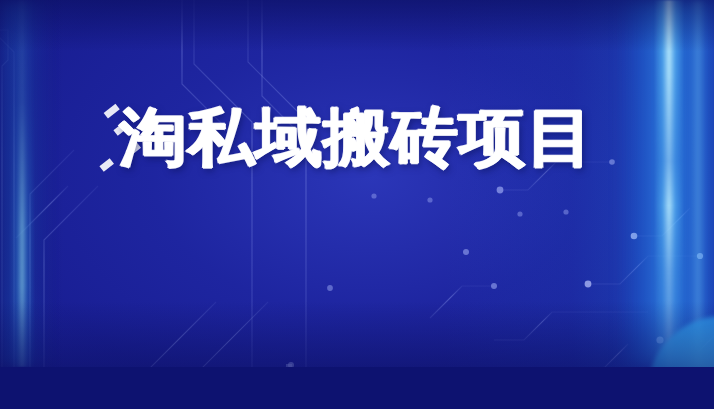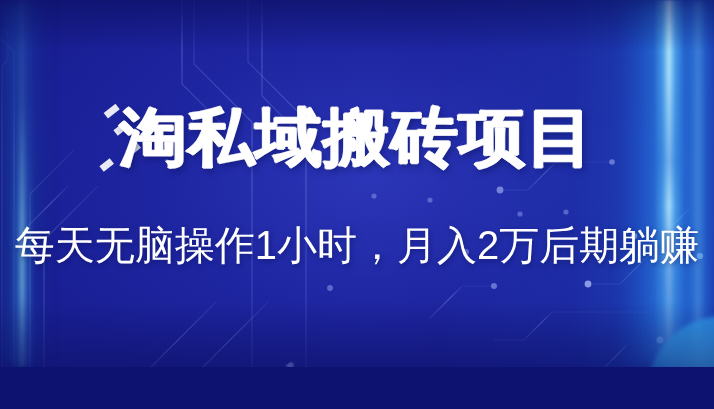--- a/index.html
+++ b/index.html
@@ -318,16 +318,15 @@
   <div class="streak" id="streak-right-halo"></div>
   <div class="streak" id="streak-right"></div>
   <div class="streak" id="streak-right-2"></div>
 
   <div id="corner-arc"></div>
 
   <div class="layer" id="bg-vignette"></div>
 
   <div id="text-block">
     <div id="main-title">淘私域搬砖项目</div>
-    <div id="subtitle">每天无脑操作1小时，月入2万后期躺赚</div>
   </div>
 
 </div>
 
 </body></html>

